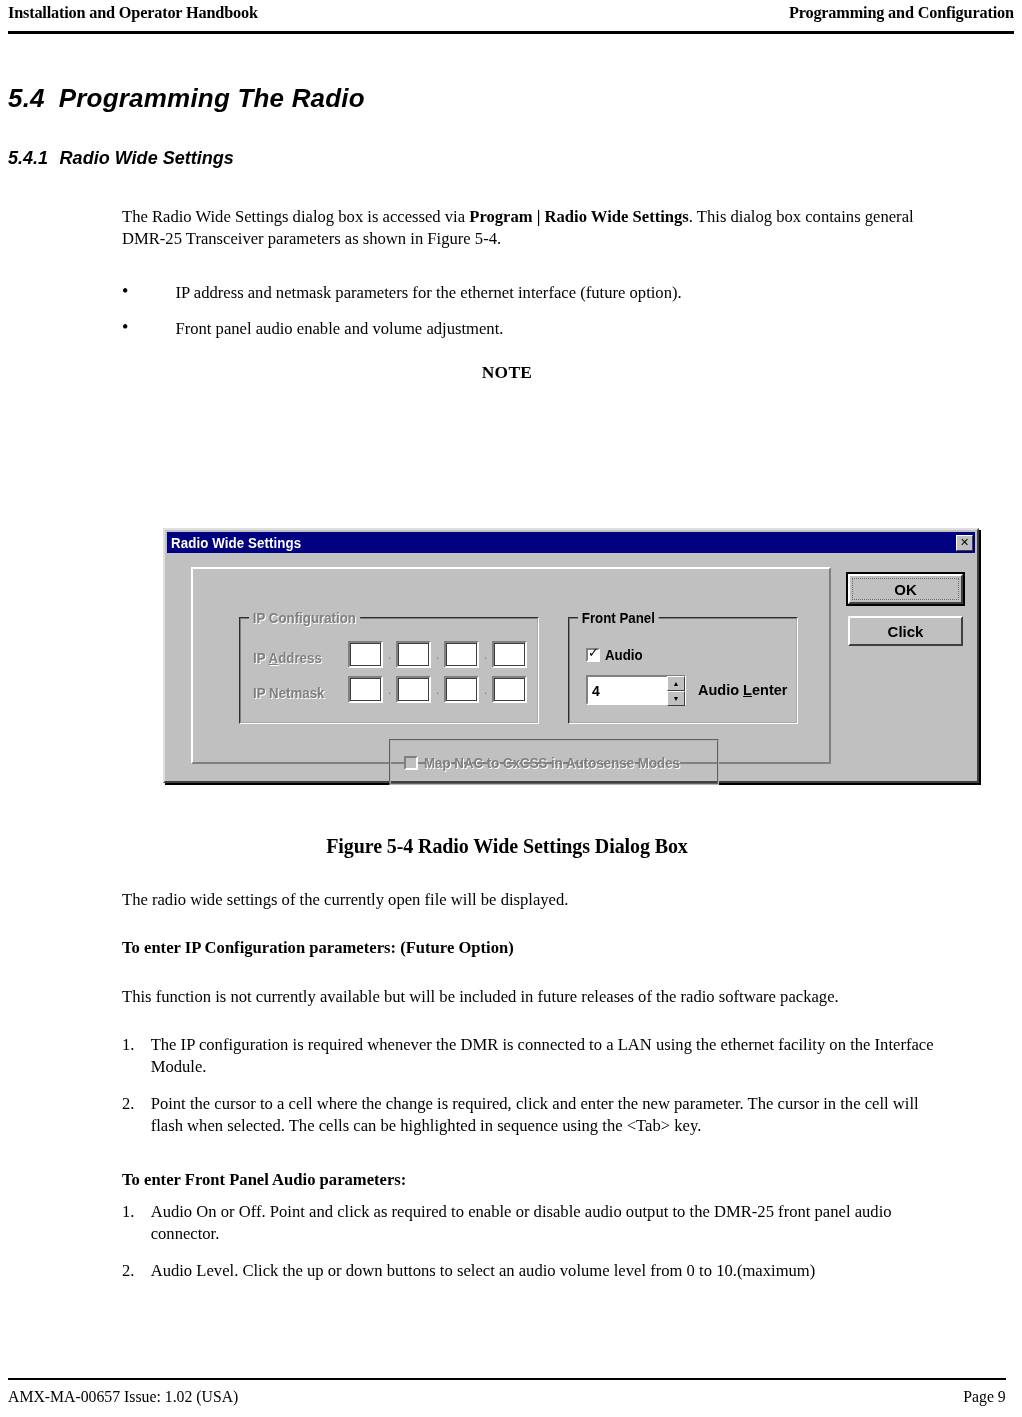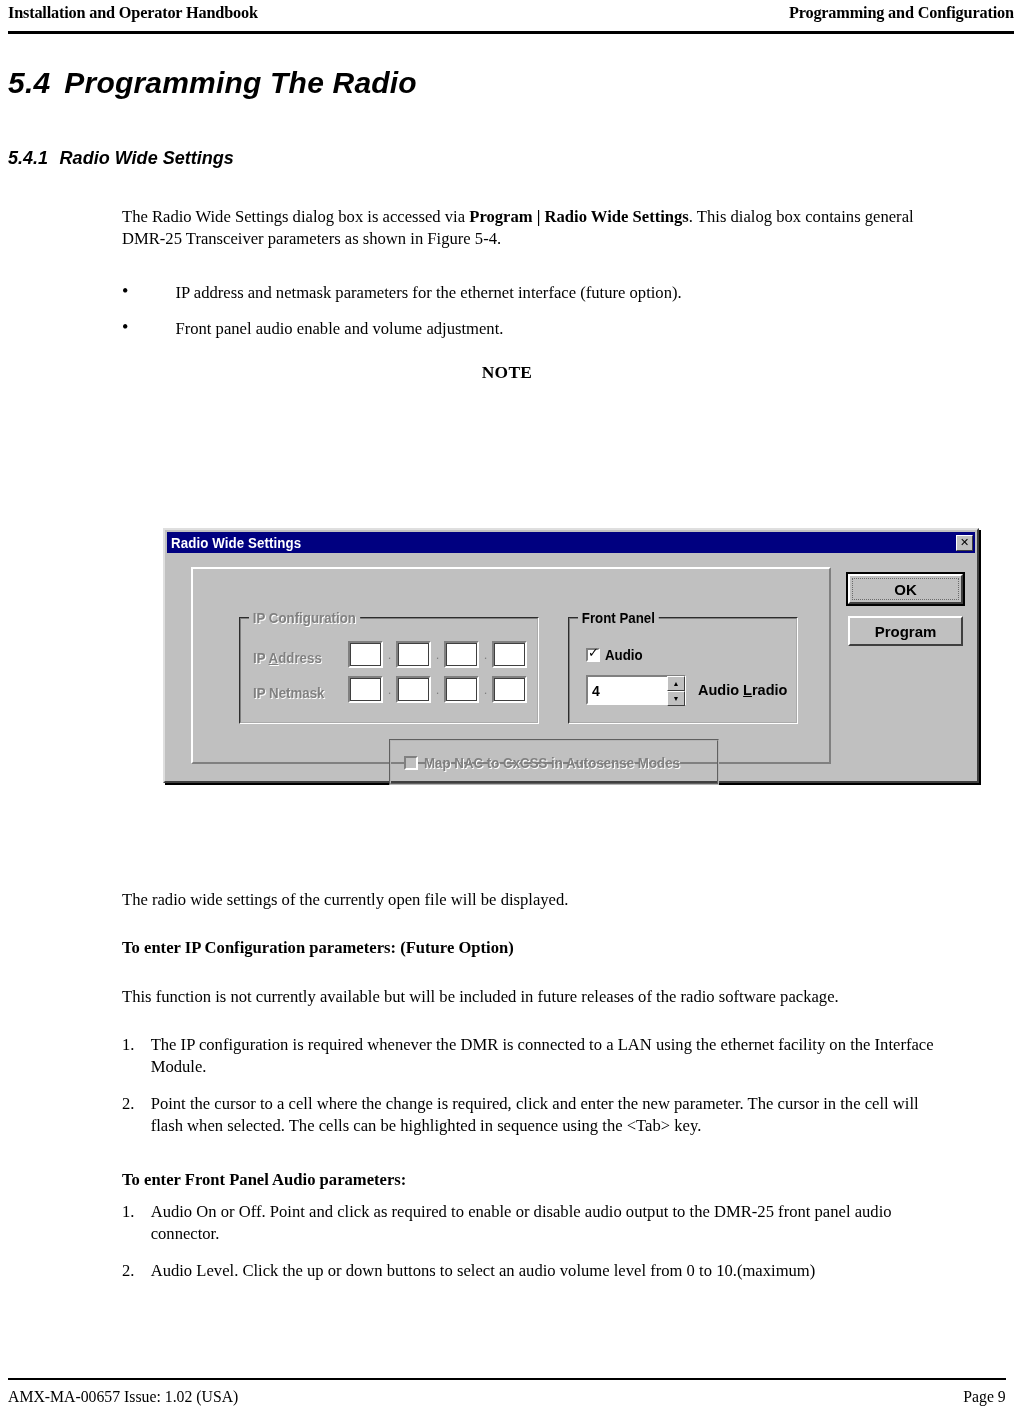--- a/index.html
+++ b/index.html
@@ -49,25 +49,25 @@
     left: 8px; right: 8px;
     top: 31px;
     height: 3px;
     background: #000;
   }
 
   
   .h2 {
     position: absolute;
     left: 8px;
-    top: 66px;
+    top: 83px;
     font-family: "Liberation Sans", "DejaVu Sans", sans-serif;
     font-weight: bold;
     font-style: italic;
-    font-size: 30px;
+    font-size: 26px;
     letter-spacing: 0.2px;
     white-space: nowrap;
   }
   .h2 .num { margin-right: 14px; }
 
   .h3 {
     position: absolute;
     left: 8px;
     top: 147px;
     font-family: "Liberation Sans", "DejaVu Sans", sans-serif;
@@ -517,41 +517,42 @@
         </div>
 
         <div class="spin-row">
           <span class="spin">
             <span class="spin-value">4</span>
             <span class="spin-btns">
               <span class="spin-btn">▲</span>
               <span class="spin-btn">▼</span>
             </span>
           </span>
-          <span class="lbl-audiolevel"><span>Audio </span><u>L</u><span>radio</span></span>
+          <span class="lbl-audiolevel"><span>Audio </span><u>L</u><span>enter</span></span>
         </div>
       </div>
 
       <div class="group grp-nac disabled">
         <div class="nac-row">
           <span class="checkbox dim"></span>
           <span class="cb-label">Map NAC to CxCSS in Autosense Modes</span>
         </div>
       </div>
     </div>
 
     <div class="btn btn-ok">
       <span class="inner"></span>
       <span>OK</span>
     </div>
     <div class="btn btn-cancel">
-      <span>Program</span>
-    </div>
-  </div>
-
+      <span>Click</span>
+    </div>
+  </div>
+
+  <div class="fig-caption">Figure 5-4 Radio Wide Settings Dialog Box</div>
 
   <div class="p t-radiowide">The radio wide settings of the currently open file will be displayed.</div>
   <div class="p sh-ip">To enter IP Configuration parameters: (Future Option)</div>
   <div class="p p-notavail">This function is not currently available but will be included in future releases of the radio software package.</div>
 
   <div class="ol-ip">
     <div class="li">
       <span class="num">1.</span>
       <span>The IP configuration is required whenever the DMR is connected to a LAN using the ethernet facility on the Interface Module.</span>
     </div>

